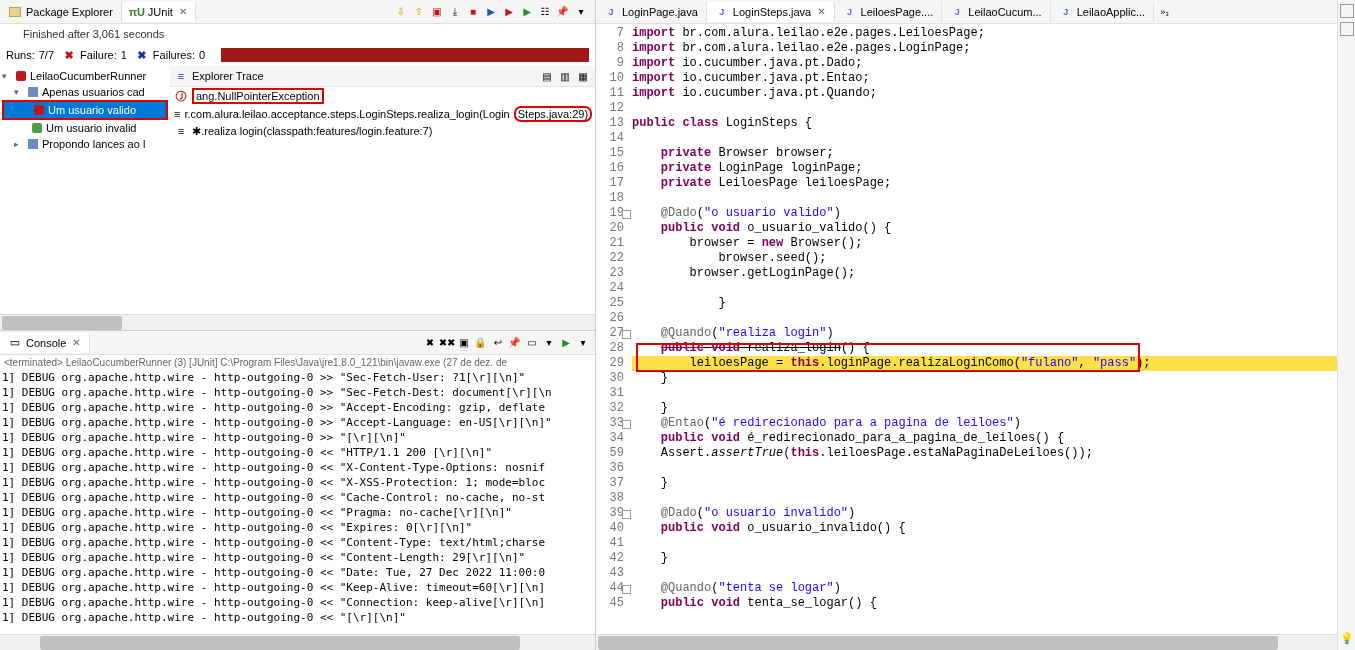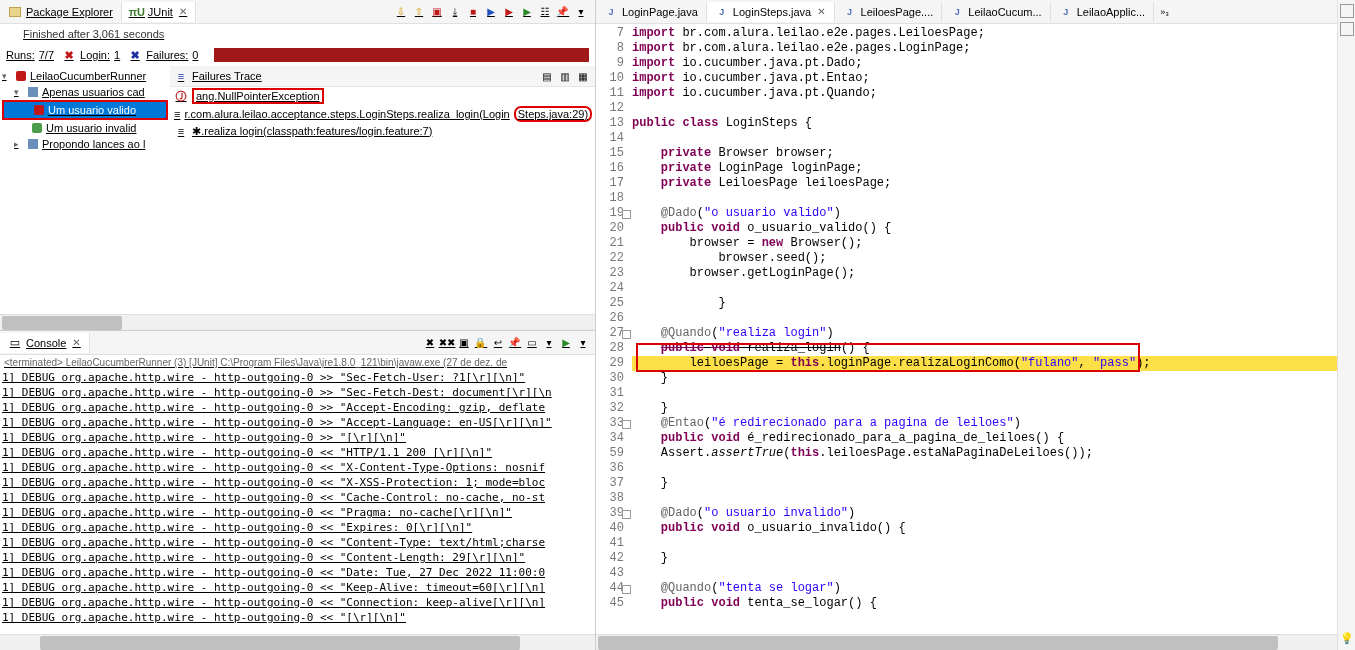--- a/index.html
+++ b/index.html
@@ -1,18 +1,18 @@
 <!DOCTYPE html>
 <html><head>
 <meta charset="utf-8">
 <style>
 * { margin: 0; padding: 0; box-sizing: border-box; }
 body { font-family: "Segoe UI", Tahoma, sans-serif; font-size: 11px; background: #fff; width: 1355px; height: 650px; overflow: hidden; position: relative; }
 .main-layout { display: flex; height: 100%; }
-.left-pane { width: 596px; display: flex; flex-direction: column; border-right: 1px solid #ccc; text-decoration: underline; }
+.left-pane { width: 596px; display: flex; flex-direction: column; border-right: 1px solid #ccc; }
 .right-pane { flex: 1; display: flex; flex-direction: column; }
 
 
 .tab-bar { display: flex; align-items: center; height: 24px; background: #f5f5f5; border-bottom: 1px solid #e0e0e0; }
 .tab { display: flex; align-items: center; padding: 3px 8px; gap: 4px; border-right: 1px solid #e0e0e0; cursor: pointer; }
 .tab.active { background: #fff; }
 .tab-icon { width: 14px; height: 14px; display: inline-flex; align-items: center; justify-content: center; }
 .close-x { font-size: 10px; color: #666; margin-left: 2px; }
 
 
@@ -127,21 +127,21 @@
 
     <div class="junit-status">Finished after 3,061 seconds</div>
 
     <div class="junit-stats">
       <div class="stat-item">
         <span>Runs:</span>
         <span>7/7</span>
       </div>
       <div class="stat-item">
         <span class="stat-icon i-err">✖</span>
-        <span>Login:</span>
+        <span>Failure:</span>
         <span>1</span>
       </div>
       <div class="stat-item">
         <span class="stat-icon i-fail">✖</span>
         <span>Failures:</span>
         <span>0</span>
       </div>
       <div class="progress-bar"></div>
     </div>
 
@@ -178,21 +178,21 @@
             <span class="tree-icon">
               <span class="i-suite"></span>
             </span>
             <span>Propondo lances ao l</span>
           </div>
       </div>
 
       <div class="failure-trace">
         <div class="ft-header">
           <span class="ft-icon i-fail">≡</span>
-          <span class="ft-header-title">Failures Trace</span>
+          <span class="ft-header-title">Explorer Trace</span>
           <div class="ft-tools">
             <span class="tool-icon">▤</span>
             <span class="tool-icon">▥</span>
             <span class="tool-icon">▦</span>
           </div>
         </div>
         <div class="ft-row">
           <span class="ft-icon i-err">Ⓙ</span>
           <span class="highlight-box" style="padding:0 2px;">ang.NullPointerException</span>
         </div>

